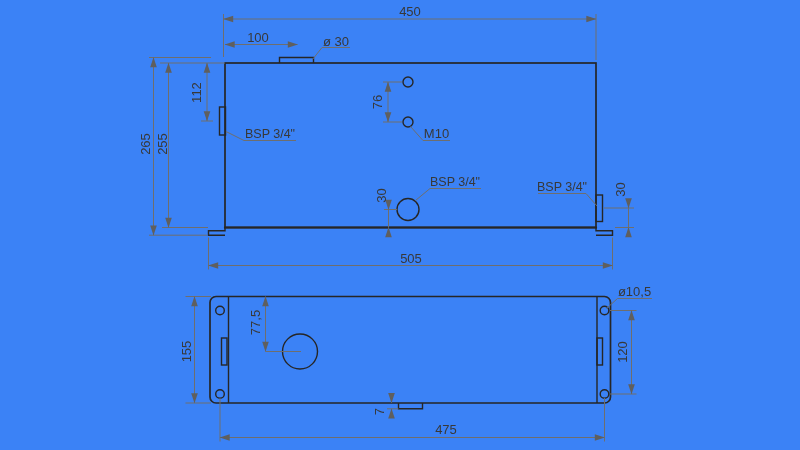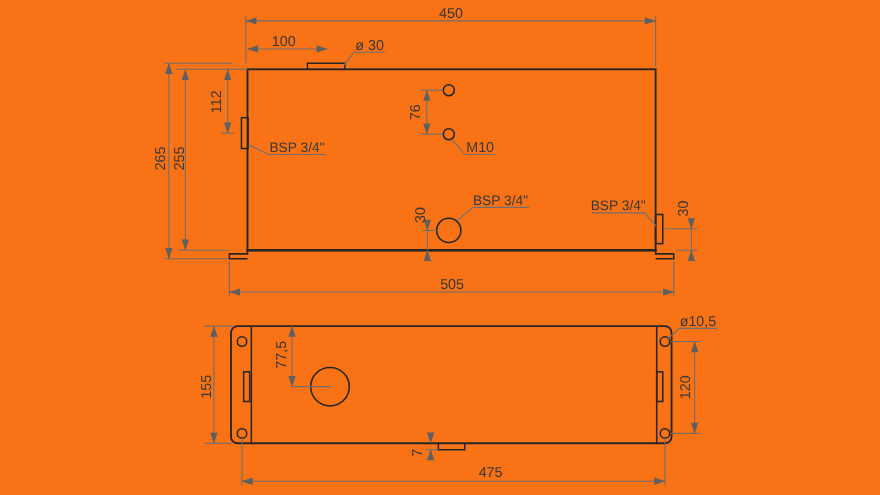--- a/index.html
+++ b/index.html
@@ -1,17 +1,17 @@
 <!DOCTYPE html>
 <html><head>
 <meta charset="utf-8">
 <style>
   html,body{margin:0;padding:0;background:#e8e8e8;}
   .stage{
-    width:800px;height:450px;background:#f97316;position:relative;overflow:hidden;
+    width:800px;height:450px;background:#3b82f6;position:relative;overflow:hidden;
     font-family:"Liberation Sans",sans-serif;
   }
   svg{display:block}
   .outline{stroke:#262626;fill:none;stroke-width:1.7;stroke-linejoin:miter;stroke-linecap:square}
   .outline-thin{stroke:#262626;fill:none;stroke-width:1.4}
   .heavy{stroke-width:2.1}
   .dim{stroke:#6e6e6e;fill:none;stroke-width:1;stroke-linecap:butt}
   .dimtext{font-family:"Liberation Sans",sans-serif;font-size:13px;fill:#383838}
   .dimtext-sm{font-family:"Liberation Sans",sans-serif;font-size:12.5px;fill:#383838}
 </style>

